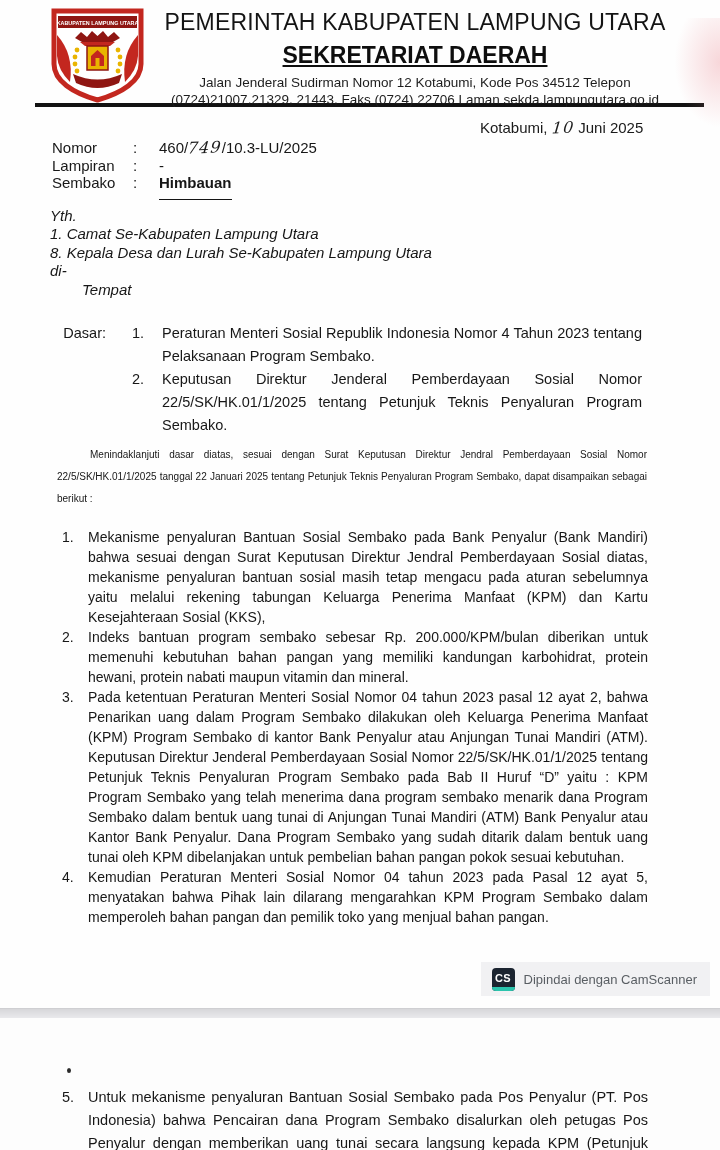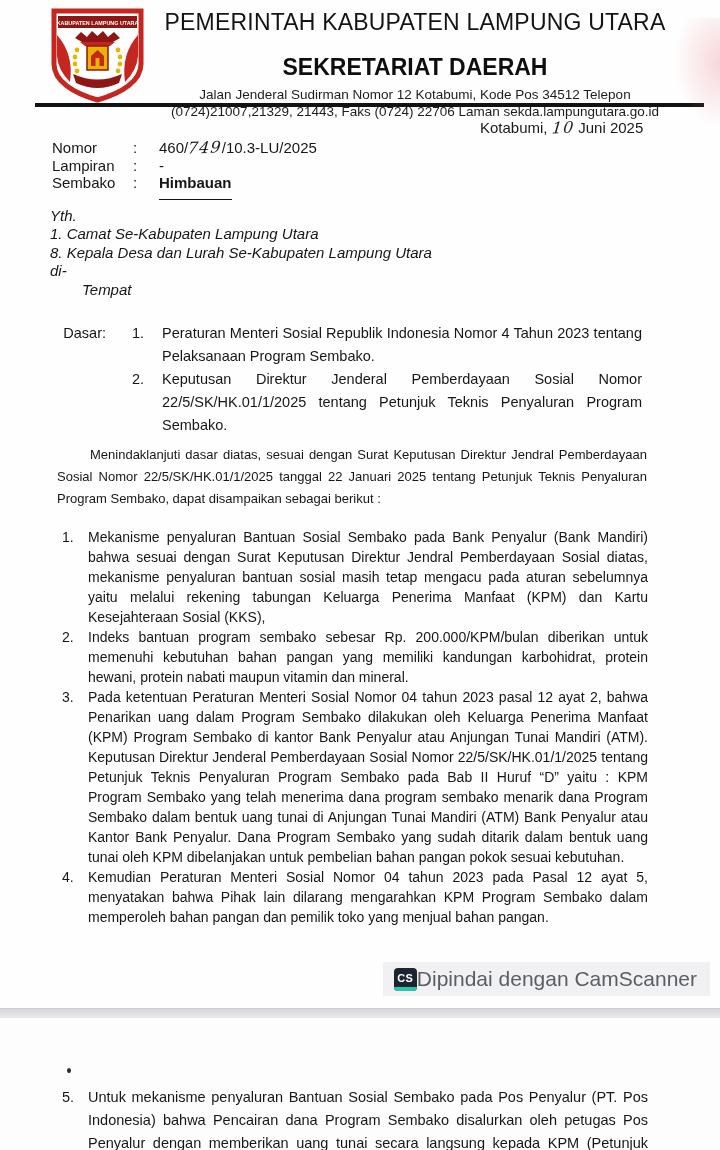--- a/index.html
+++ b/index.html
@@ -12,21 +12,21 @@
   .page1 { position:relative; width:720px; height:1008px; background:#fefefe; }
   .corner-smudge { position:absolute; top:18px; right:0; width:46px; height:110px;
     background:radial-gradient(ellipse at 100% 40%, rgba(236,150,158,.38), rgba(236,150,158,0) 70%);
     pointer-events:none; }
 
   
   .letterhead { position:relative; height:100px; }
   .logo { position:absolute; left:47px; top:8px; width:101px; height:95px; }
   .lh-text { position:absolute; left:130px; right:20px; top:9px; text-align:center; }
   .lh-gov    { font-size:23px; letter-spacing:.2px; color:#141414; }
-  .lh-office { font-size:23px; font-weight:bold; margin-top:18px; color:#0e0e0e; }
+  .lh-office { font-size:23px; font-weight:bold; margin-top:6px; color:#0e0e0e;text-decoration:underline; }
   .lh-addr   { font-size:13.5px; line-height:17px; color:#1d1d1d; }
   .lh-addr.first { margin-top:5px; }
 
   .rule { margin:3px 16px 0 35px; height:4px; background:#121212; }
 
   
   .dateline { margin:11px 0 0 480px; font-size:15px; color:#1a1a1a; white-space:nowrap; }
   .hand { font-family:"DejaVu Serif", serif; font-style:italic; display:inline-block;
           transform:skewX(-7deg) rotate(-2deg); font-size:16px; letter-spacing:1px; color:#1c1c1c; }
   .meta { margin:2px 0 0 52px; border-collapse:collapse; }
@@ -41,40 +41,40 @@
 
   
   .dasar { display:flex; margin:23px 0 0 54px; font-size:14.5px; line-height:23px; }
   .dasar .d-lbl { width:48px;text-align:right; }
   .dasar .d-col { width:30px; }
   .dasar-item { display:flex; width:510px; }
   .dasar-item .num { width:30px; flex:none; }
   .dasar-item .txt { flex:1; text-align:justify; }
 
   
-  .opening { margin:7px 73px 0 57px; font-size:13px; line-height:22px;
+  .opening { margin:7px 73px 0 57px; font-size:10px; line-height:22px;
              text-align:justify; text-indent:33px; }
 
   
   .points { margin:17px 72px 0 62px; }
   .point { display:flex; font-size:14px; line-height:20px; }
   .point .num { width:26px; flex:none; }
   .point .txt { flex:1; text-align:justify; }
 
   
   .badge { position:absolute; top:962px; right:10px; height:34px;
-           display:flex; align-items:center; padding:0 13px 0 11px;
+           display:flex; align-items:center; gap:9px; padding:0 13px 0 11px;
            background:#f1f1f3; }
   .cs-icon { position:relative; width:23px; height:23px; border-radius:4px;
              background:#1b2430; display:flex; align-items:center; justify-content:center;
              overflow:hidden; flex:none; }
   .cs-icon::after { content:""; position:absolute; left:0; right:0; bottom:0; height:4px;
              background:#2bc4ad; }
   .cs-txt { color:#ffffff; font-size:11px; font-weight:bold; letter-spacing:.3px; margin-bottom:2px; }
-  .badge-label { font-size:21px; color:#595e63; white-space:nowrap; }
+  .badge-label { font-size:13px; color:#595e63; white-space:nowrap; }
 
   
   .divider { width:720px; height:10px;
              background:linear-gradient(#d7d7da, #e9e9ec);
              border-top:1px solid #cfcfd2; }
   .page2 { position:relative; width:720px; height:132px; background:#fdfdfd; overflow:hidden; }
   .stray-dot { position:absolute; left:67px; top:50px; width:4px; height:5px;
                background:#2a2a2a; border-radius:50%; }
   .page2 .points { margin-top:68px; }
   .page2 .point { font-size:14.5px; line-height:23px; }

